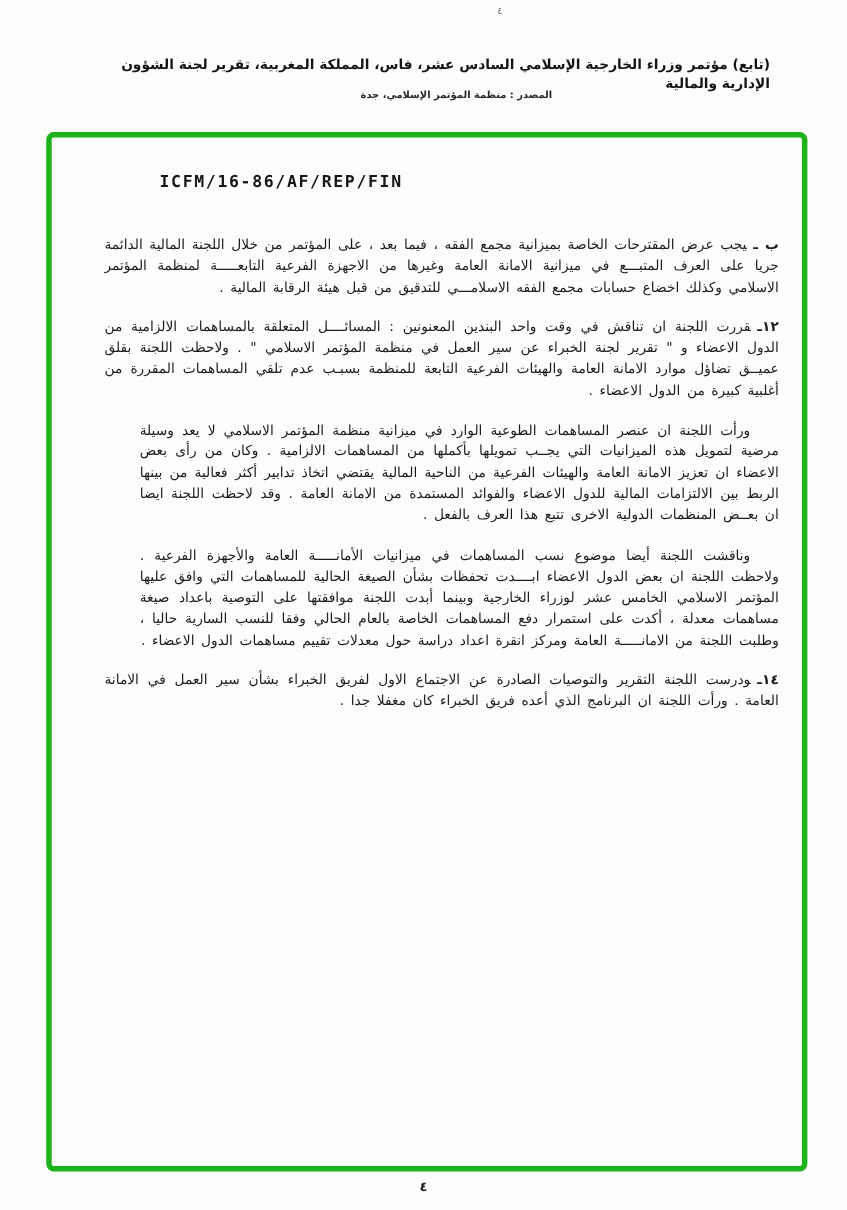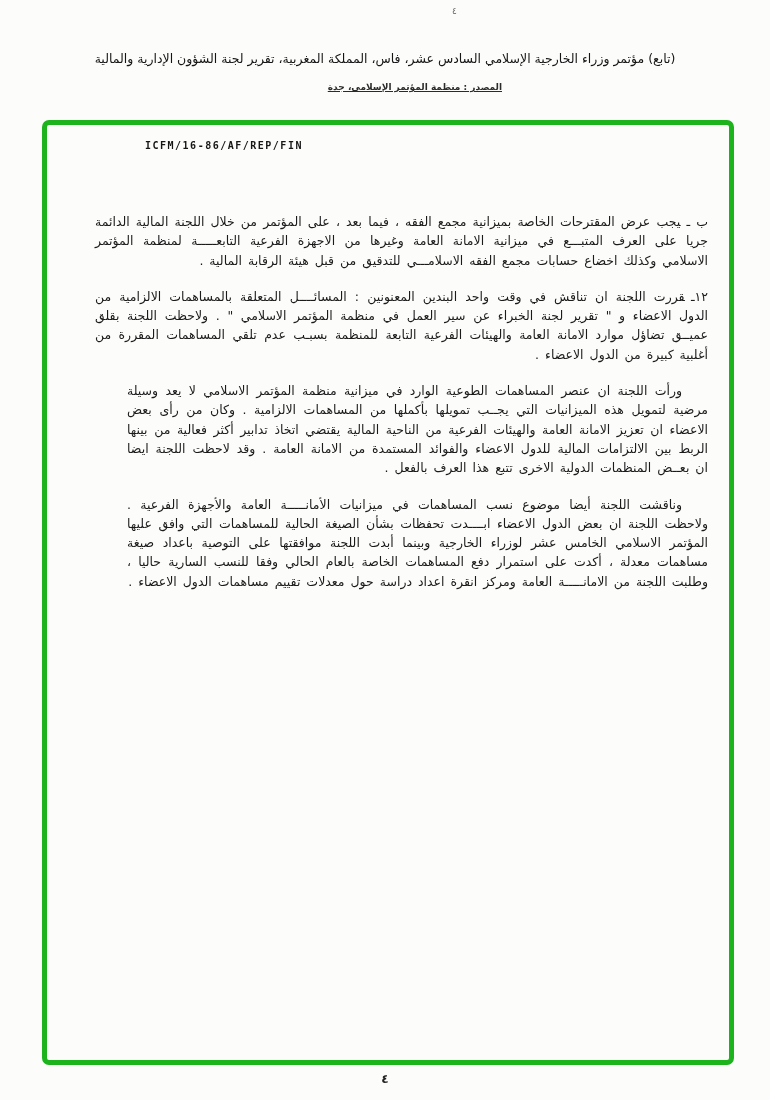--- a/index.html
+++ b/index.html
@@ -15,59 +15,59 @@
     background:#fcfcfa;
     color:#1c1c1c;
     overflow:hidden;
   }
   .top-mark {
     position:absolute; top:6px; left:452px;
     font-size:9px; color:#6a6a6a;
   }
   .hdr-title {
     position:absolute; top:50px; left:70px; right:70px;
-    direction:rtl; text-align:center;
-    font-weight:normal; font-size:12.5px; line-height:17px;
+    direction:rtl; text-align:right;
+    font-weight:bold; font-size:12.5px; line-height:17px;
     color:#151515;
   }
   .hdr-source {
     position:absolute; top:82px; right:268px;
     direction:rtl; text-align:right;
-    font-weight:bold; font-size:9px; color:#2b2b2b;text-decoration:underline;
+    font-weight:bold; font-size:9px; color:#2b2b2b;
   }
   .frame {
     position:absolute; top:120px; left:42px;
     width:692px; height:945px;
     border:5px solid #1db31d;
     border-radius:7px;
     background:transparent;
   }
   .doc-ref {
-    position:absolute; top:140px; left:145px;
+    position:absolute; top:156px; left:145px;
     font-family:"DejaVu Sans Mono","Liberation Mono",monospace;
-    font-size:10px; font-weight:bold; letter-spacing:1.5px;
+    font-size:15px; font-weight:bold; letter-spacing:1.5px;
     color:#161616;
   }
   .content {
     position:absolute; top:212px; left:95px;
     width:613px;
     direction:rtl;
   }
   .para {
     direction:rtl;
     text-align:justify;
     font-size:12.5px;
     line-height:19.3px;
     word-spacing:2px;
     color:#1b1b1b;
     margin:0 0 17px 0;
   }
   .para.cont { text-indent:20px;margin-left:32px; }
   .para .marker {
-    font-weight:normal;
+    font-weight:bold;
     padding-left:6px;
     white-space:nowrap;
   }
   .page-num {
     position:absolute; top:1072px; left:0; right:0;
     text-align:center;
     font-size:12px; font-weight:bold; color:#222;
   }
 </style>
 </head>
@@ -97,17 +97,20 @@
   <div class="para cont">
     <span class="marker"></span><span class="ptext">ورأت اللجنة ان عنصر المساهمات الطوعية الوارد في ميزانية منظمة المؤتمر الاسلامي لا يعد وسيلة مرضية لتمويل هذه الميزانيات التي يجــب تمويلها بأكملها من المساهمات الالزامية . وكان من رأى بعض الاعضاء ان تعزيز الامانة العامة والهيئات الفرعية من الناحية المالية يقتضي اتخاذ تدابير أكثر فعالية من بينها الربط بين الالتزامات المالية للدول الاعضاء والفوائد المستمدة من الامانة العامة . وقد لاحظت اللجنة ايضا ان بعــض المنظمات الدولية الاخرى تتبع هذا العرف بالفعل .</span>
   </div>
 
   <div class="para cont">
     <span class="marker"></span><span class="ptext">وناقشت اللجنة أيضا موضوع نسب المساهمات في ميزانيات الأمانـــــة العامة والأجهزة الفرعية . ولاحظت اللجنة ان بعض الدول الاعضاء ابــــدت تحفظات بشأن الصيغة الحالية للمساهمات التي وافق عليها المؤتمر الاسلامي الخامس عشر لوزراء الخارجية وبينما أبدت اللجنة موافقتها على التوصية باعداد صيغة مساهمات معدلة ، أكدت على استمرار دفع المساهمات الخاصة بالعام الحالي وفقا للنسب السارية حاليا ، وطلبت اللجنة من الامانـــــة العامة ومركز انقرة اعداد دراسة حول معدلات تقييم مساهمات الدول الاعضاء .</span>
   </div>
 
 
 
+  <div class="para">
+    <span class="marker">١٤ـ</span><span class="ptext">ودرست اللجنة التقرير والتوصيات الصادرة عن الاجتماع الاول لفريق الخبراء بشأن سير العمل في الامانة العامة . ورأت اللجنة ان البرنامج الذي أعده فريق الخبراء كان مغفلا جدا .</span>
+  </div>
 </div>
 
   <div class="page-num">٤</div>
 
 </div>
 
 </body></html>

